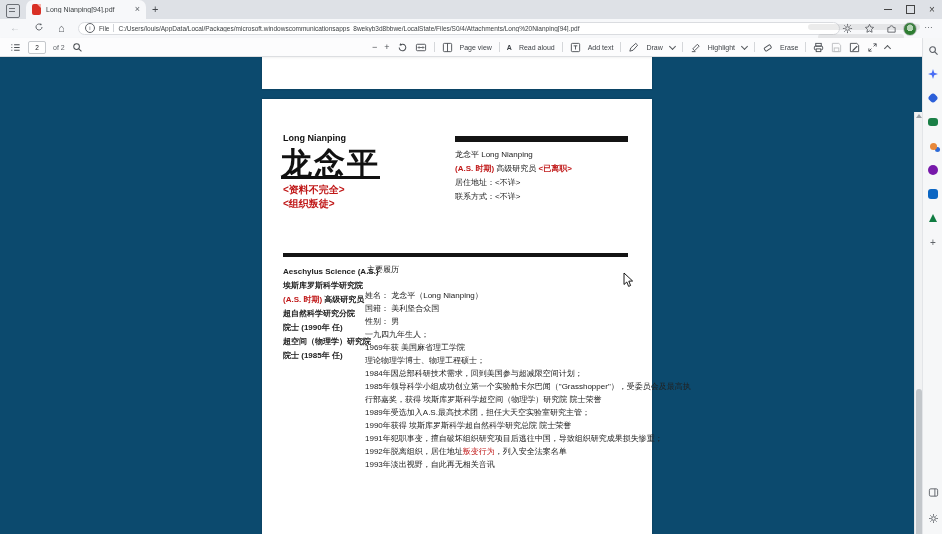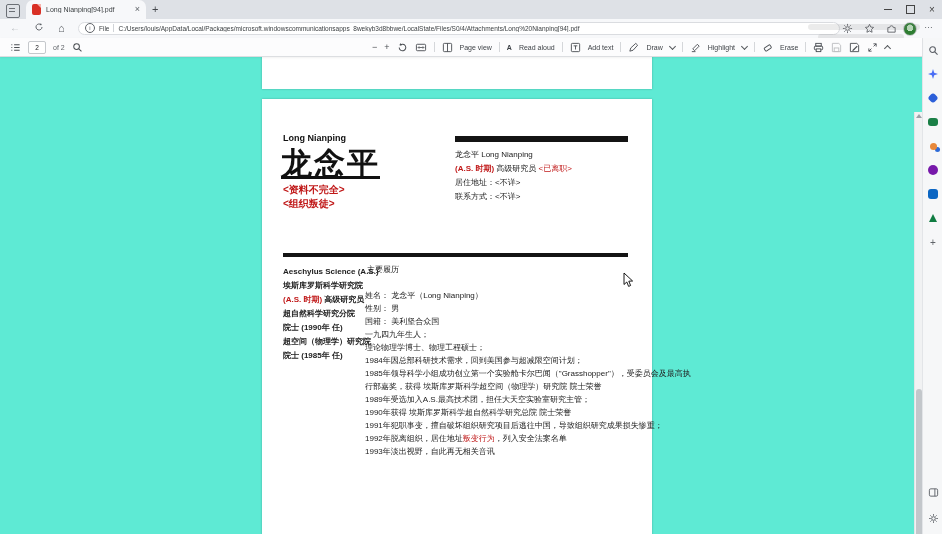--- a/index.html
+++ b/index.html
@@ -46,21 +46,21 @@
   .pb .lbl{font-size:7px;color:#3b3f44;white-space:nowrap;}
   .pb .div{width:1px;height:10px;background:#d5d7da;}
   #page-input{width:16px;height:11px;border:1px solid #c5c8cc;border-radius:2px;background:#fff;font-size:6.5px;text-align:center;color:#202124;padding:0;font-family:inherit;}
   .glyph{font-size:9px;color:#4a4e53;line-height:10px;}
   .chev{width:4px;height:4px;border-right:1px solid #55585c;border-bottom:1px solid #55585c;transform:rotate(45deg);margin-top:-2px;}
   .chev.up{transform:rotate(-135deg);margin-top:2px;}
   .gray{opacity:.35;}
   .ico svg{display:block;}
 
   
-  #content{left:0;top:56px;width:922px;height:478px;background:#5eead4;overflow:hidden;}
+  #content{left:0;top:56px;width:922px;height:478px;background:#0c4a6e;overflow:hidden;}
   .page{background:#fff;box-shadow:0 0 2px rgba(0,0,0,.25);}
   #page1{left:262px;top:0;width:390px;height:33px;}
   #page2{left:262px;top:43px;width:390px;height:460px;}
 
   
   .doc-red{color:#c01818;}
   #d-name-en{left:21px;top:34px;font-size:9px;font-weight:bold;color:#111;}
   #d-name-zh{left:19px;top:44px;font-size:31px;font-weight:bold;color:#111;letter-spacing:2px;text-decoration:underline;}
   #d-tag1{left:21px;top:84px;font-size:10px;font-weight:bold;}
   #d-tag2{left:21px;top:98px;font-size:10px;font-weight:bold;}
@@ -264,43 +264,44 @@
 
     <div id="page2" class="abs page">
       <div id="d-name-en" class="abs">Long Nianping</div>
       <div id="d-name-zh" class="abs">龙念平</div>
       <div id="d-tag1" class="abs doc-red">&lt;资料不完全&gt;</div>
       <div id="d-tag2" class="abs doc-red">&lt;组织叛徒&gt;</div>
 
       <div id="d-topbar" class="abs"></div>
       <div id="d-profile" class="abs">
         <div>龙念平 Long Nianping</div>
-        <div><span class="doc-red" style="font-weight:bold;">(A.S. 时期)</span><span> 高级研究员 </span><span class="doc-red" style="font-weight:normal;margin-top:31px;">&lt;已离职&gt;</span></div>
+        <div><span class="doc-red" style="font-weight:bold;">(A.S. 时期)</span><span> 高级研究员 </span><span class="doc-red" style="font-weight:bold;margin-top:31px;">&lt;已离职&gt;</span></div>
         <div><span>居住地址：</span><span>&lt;不详&gt;</span></div>
         <div><span>联系方式：</span><span>&lt;不详&gt;</span></div>
       </div>
 
       <div id="d-divider" class="abs"></div>
 
       <div id="d-leftcol" class="abs">
         <div>Aeschylus Science (A.S.)</div>
         <div>埃斯库罗斯科学研究院</div>
         <div><span class="doc-red">(A.S. 时期)</span><span> 高级研究员</span></div>
         <div>超自然科学研究分院</div>
         <div>院士 (1990年 任)</div>
         <div>超空间（物理学）研究院</div>
         <div>院士 (1985年 任)</div>
       </div>
 
       <div id="d-resume-h" class="abs">主要履历</div>
       <div id="d-resume" class="abs">
         <div class="rl">姓名： 龙念平（Long Nianping）</div>
+        <div class="rl">国籍： 美利坚合众国</div>
         <div class="rl">性别： 男</div>
-        <div class="rl">国籍： 美利坚合众国</div>
         <div class="rl">一九四九年生人；</div>
+        <div class="rl">1969年获 美国麻省理工学院</div>
         <div class="rl">理论物理学博士、物理工程硕士；</div>
         <div class="rl">1984年因总部科研技术需求，回到美国参与超减限空间计划；</div>
         <div class="rl">1985年领导科学小组成功创立第一个实验舱卡尔巴闻（"Grasshopper"），受委员会及最高执</div>
         <div class="rl">行部嘉奖，获得 埃斯库罗斯科学超空间（物理学）研究院 院士荣誉</div>
         <div class="rl">1989年受选加入A.S.最高技术团，担任大天空实验室研究主管；</div>
         <div class="rl">1990年获得 埃斯库罗斯科学超自然科学研究总院 院士荣誉</div>
         <div class="rl">1991年犯职事变，擅自破坏组织研究项目后逃往中国，导致组织研究成果损失惨重；</div>
         <div class="rl"><span>1992年脱离组织，居住地址</span><span class="doc-red" style="font-weight:normal;">叛变行为</span><span>，列入安全法案名单</span></div>
         <div class="rl">1993年淡出视野，自此再无相关音讯</div>
       </div>

